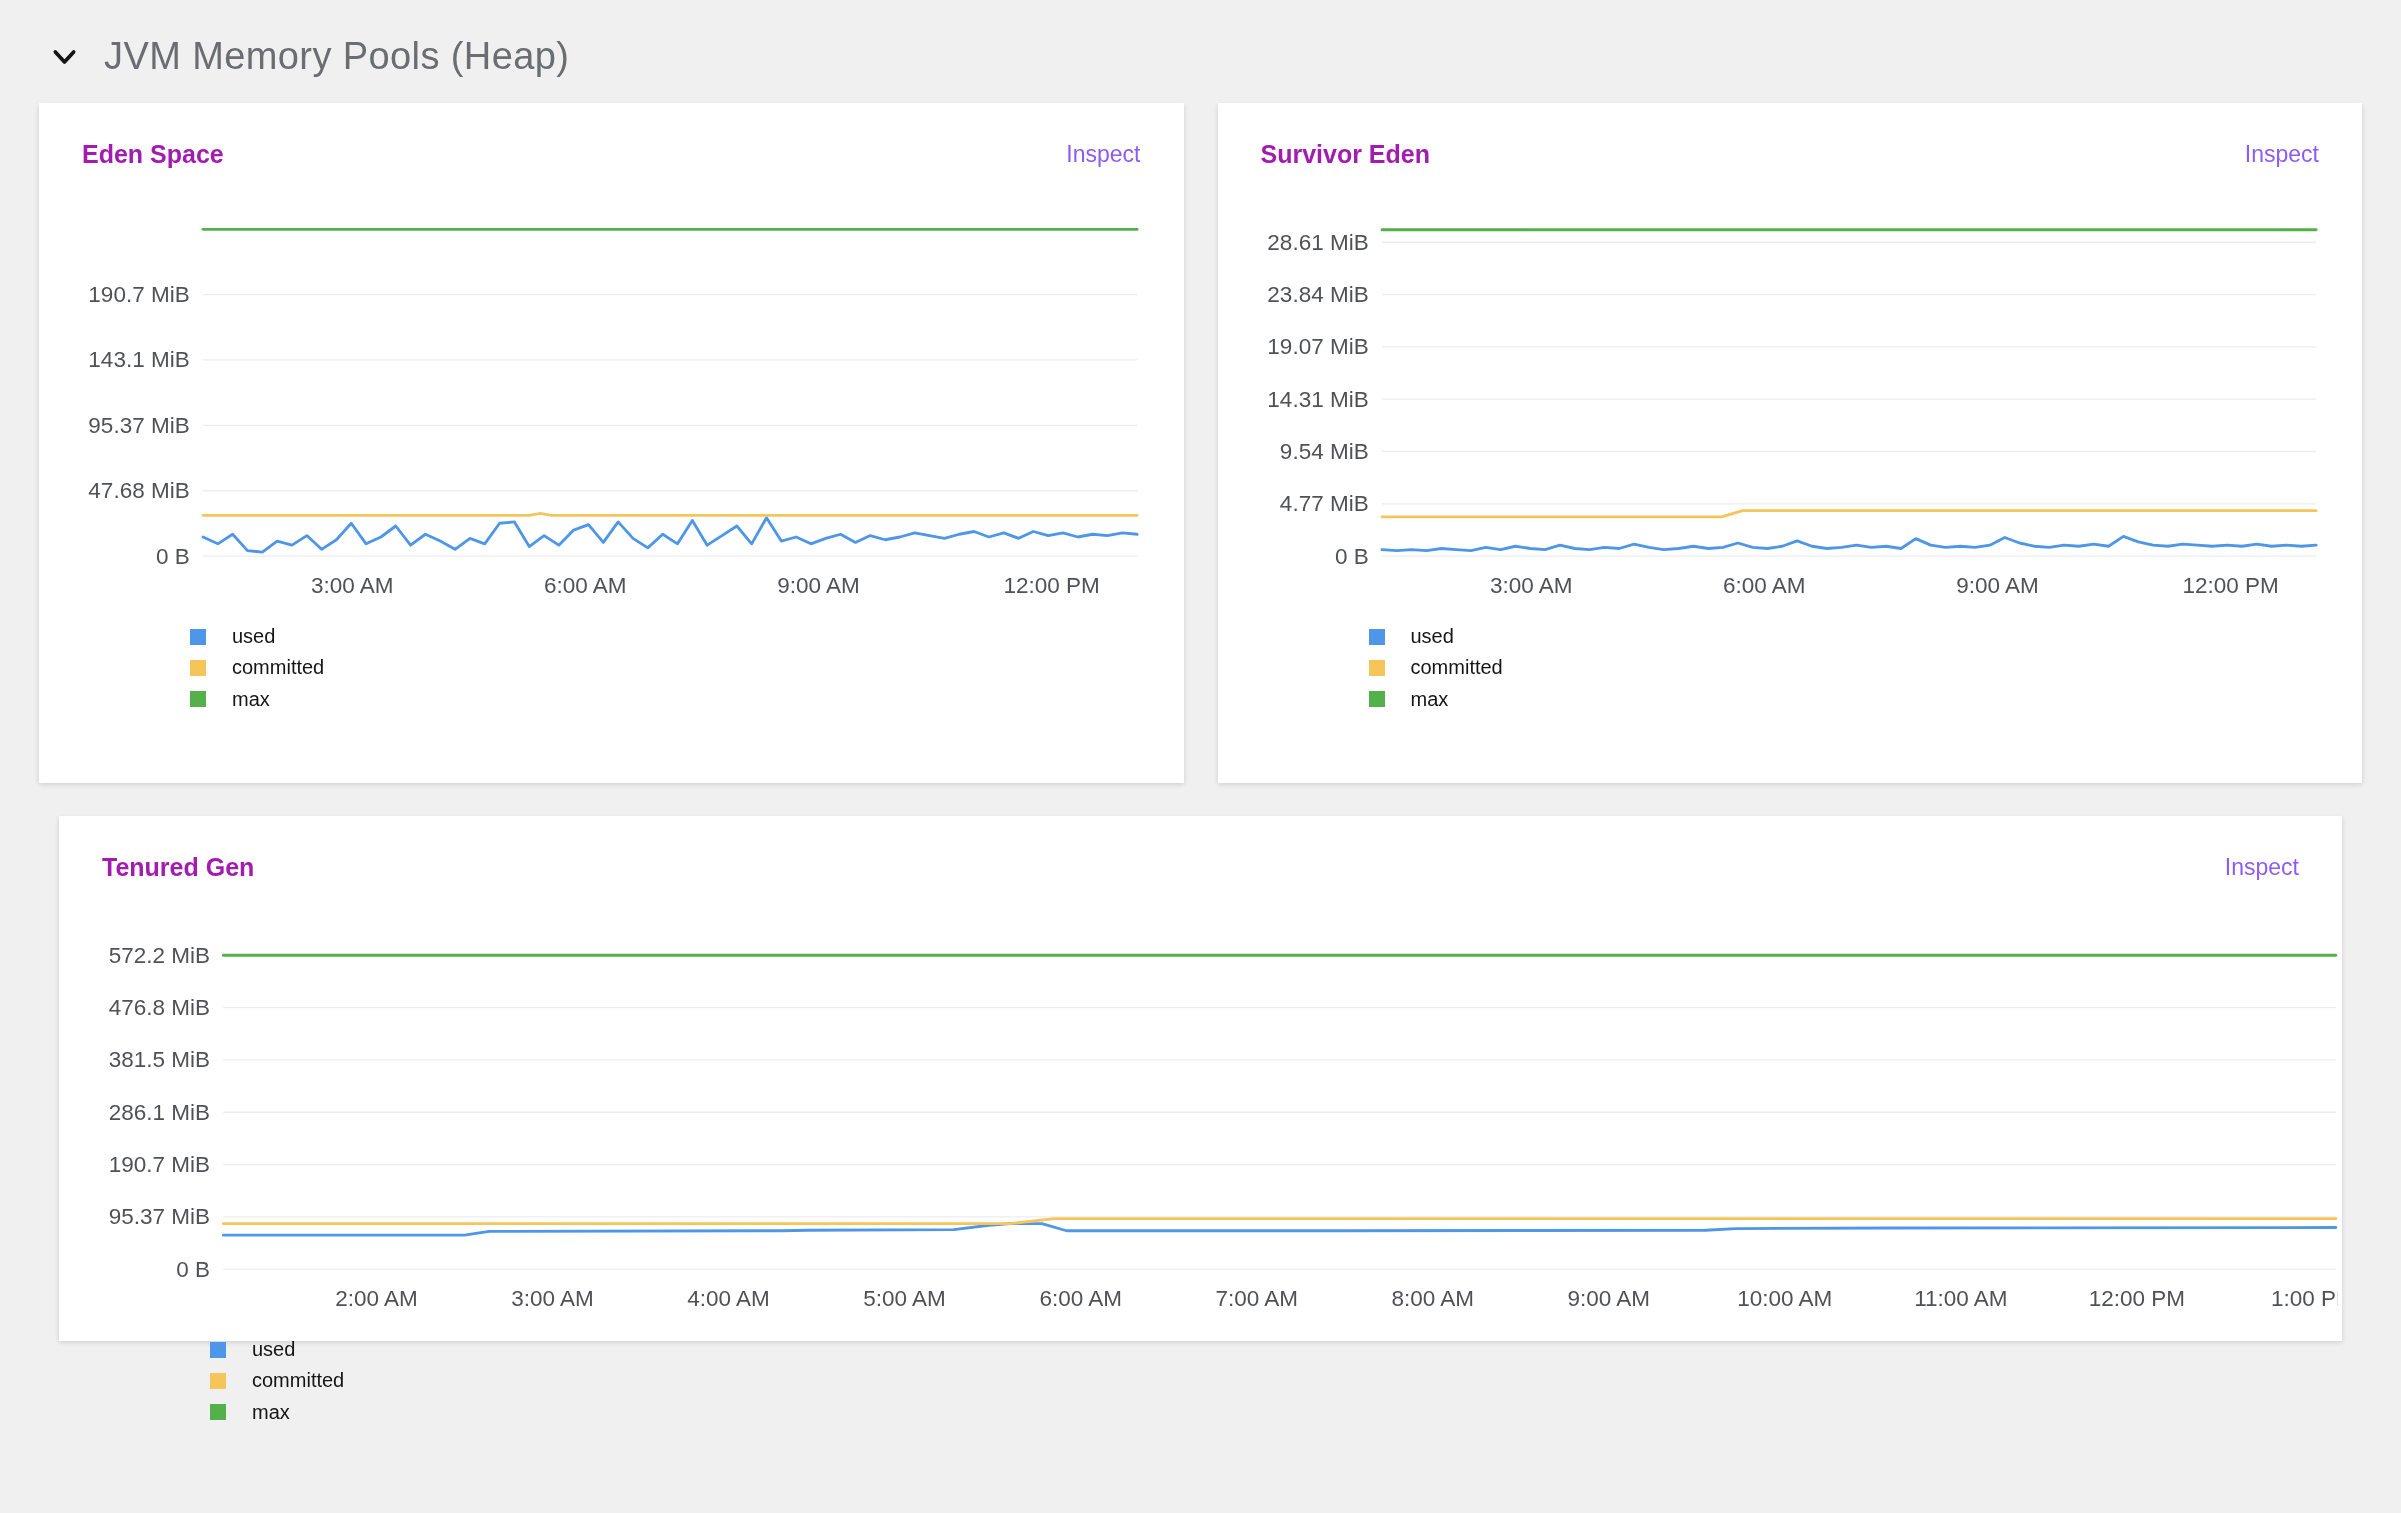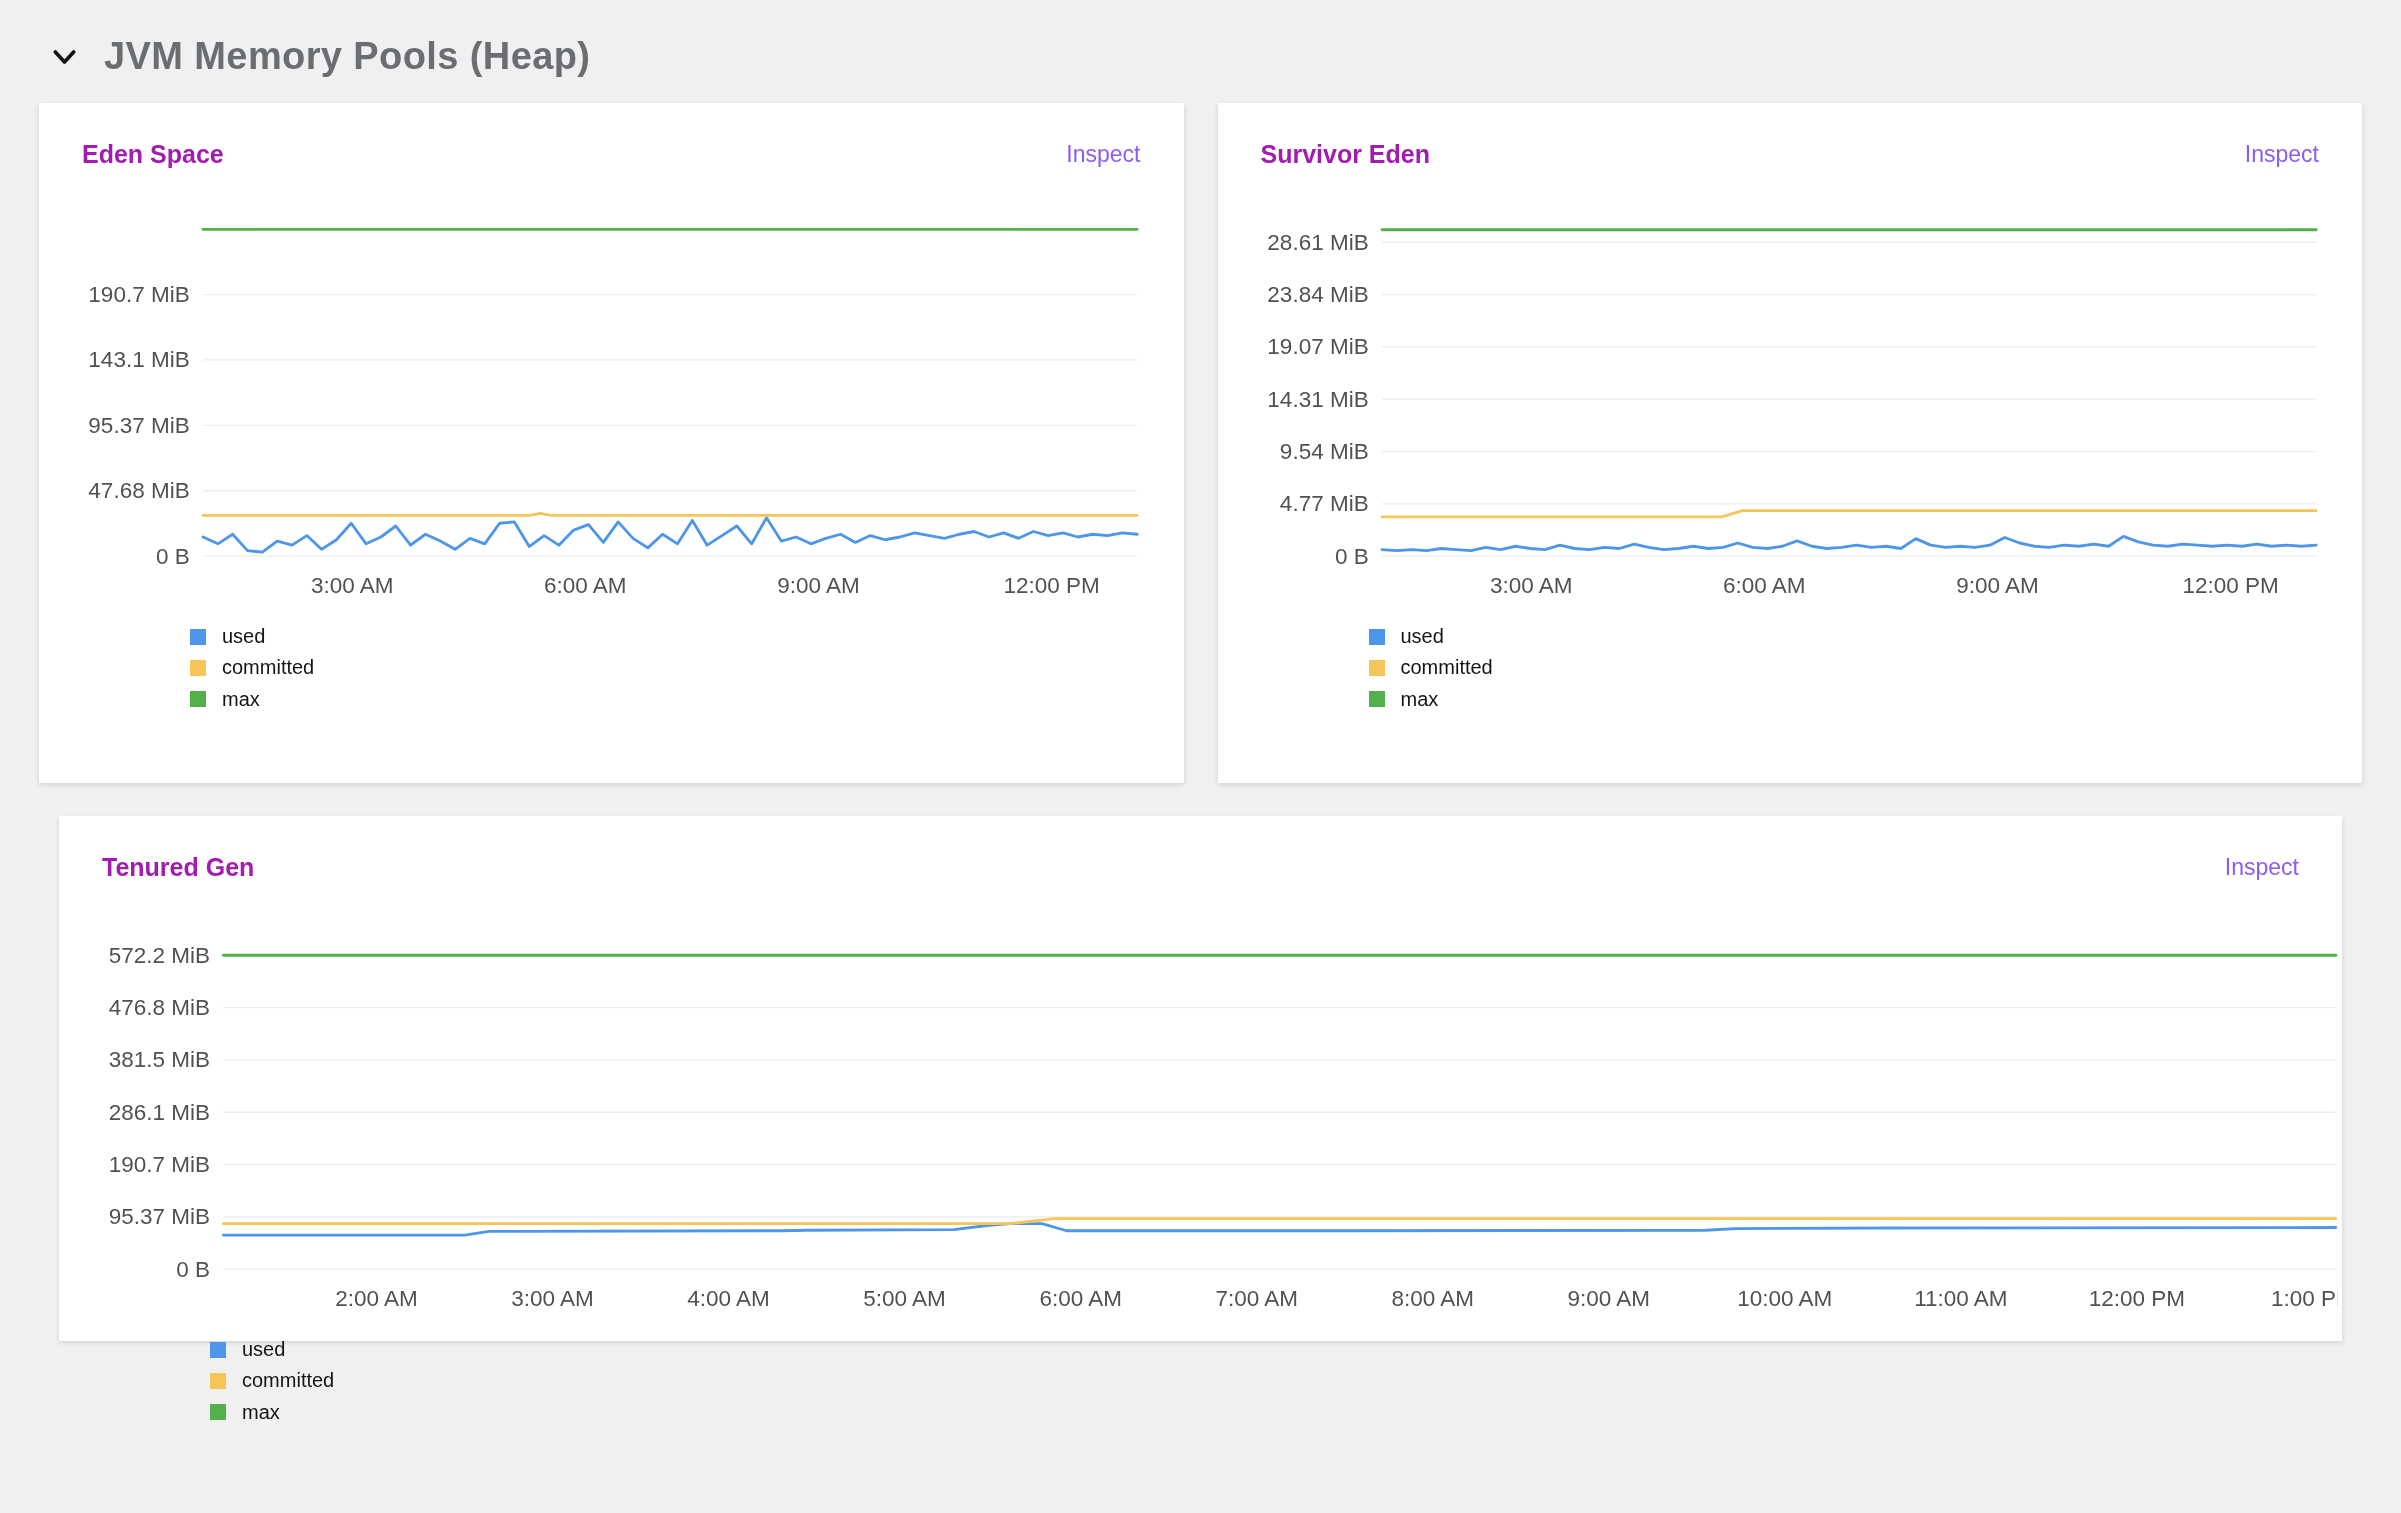--- a/index.html
+++ b/index.html
@@ -1,31 +1,31 @@
 <!DOCTYPE html>
 <html style="font-size:13.3px"><head>
 <meta charset="utf-8">
 <style>
   *{box-sizing:border-box;margin:0;padding:0}
   html,body{width:2401px;height:1513px}
   body{background:#f0f0f0;font-family:"Liberation Sans",sans-serif;color:#151515;overflow:hidden}
   .section-header{display:flex;align-items:center;gap:23px;padding:35px 0 0 48px}
-  .section-title{font-size:38px;font-weight:700;color:#6a6e73;letter-spacing:0.4px}
+  .section-title{font-size:38px;font-weight:400;color:#6a6e73;letter-spacing:0.4px}
   .chevron{width:33px;height:33px;cursor:pointer;flex:0 0 auto}
   .cards-row{display:flex;gap:34px;margin:25px 39px 0}
   .card{background:#ffffff;box-shadow:0 1.7px 5px rgba(3,3,3,.14);padding:37px 43px}
   .card.top{flex:1 1 0;height:680px}
   .card.wide{height:525px;margin:33px 59px 0}
   .card-head{display:flex;justify-content:space-between;align-items:center;margin-bottom:33px}
   .panel-title{font-size:25px;font-weight:700;color:#a21caf}
   .inspect{font-size:23px;color:#8b5cf6;text-decoration:none;cursor:pointer}
   svg.chart{display:block}
   .tick{font-family:"Liberation Sans",sans-serif;font-size:27px;fill:#4f5255}
   .legend{margin:23px 0 0 108px}
-  .lg-row{display:flex;align-items:center;gap:16px;margin-bottom:8.3px;font-size:20px;color:#151515}
+  .lg-row{display:flex;align-items:center;gap:26px;margin-bottom:8.3px;font-size:20px;color:#151515}
   .lg-sq{width:16px;height:16px;display:inline-block;flex:0 0 auto}
 </style>
 </head>
 <body>
 
 <div class="section-header">
   <svg class="chevron" viewBox="0 0 36 36">
     <polyline points="8,13 18,24 28,13" fill="none" stroke="#151515" stroke-width="4" stroke-linecap="round" stroke-linejoin="round"></polyline>
   </svg>
   <span class="section-title">JVM Memory Pools (Heap)</span>

